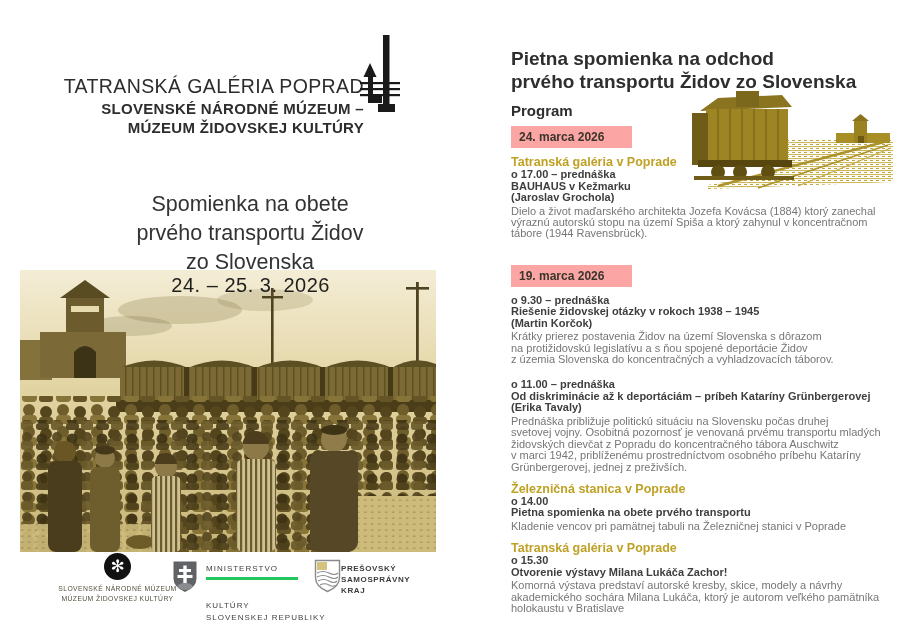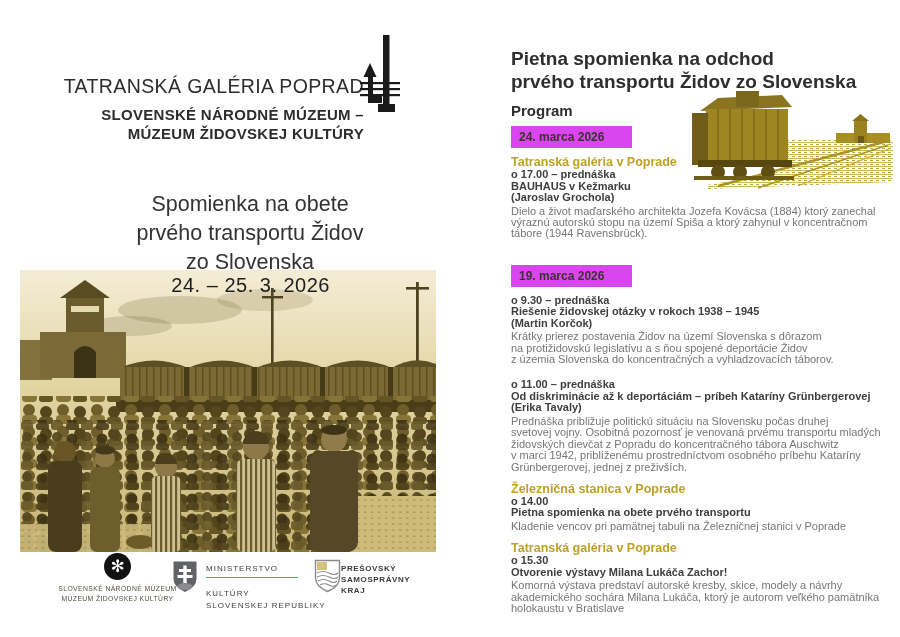--- a/index.html
+++ b/index.html
@@ -6,48 +6,48 @@
   body{
     width:900px;height:637px;position:relative;background:#ffffff;
     font-family:"Liberation Sans","DejaVu Sans",sans-serif;
     color:#3c3c3c;overflow:hidden;
   }
   .abs{position:absolute;}
   .preline{white-space:pre-line;}
 
   
   .org-block{left:58px;top:74px;width:306px;text-align:right;color:#2d2d2d;}
-  .org-title{font-size:19.5px;font-weight:400;letter-spacing:.4px;line-height:24px;margin-bottom:7px;}
+  .org-title{font-size:19.5px;font-weight:400;letter-spacing:.4px;line-height:24px;margin-bottom:1px;}
   .org-sub{font-size:15px;font-weight:700;letter-spacing:.3px;line-height:19px;}
   .tgp-logo{left:357px;top:30px;}
 
   .event-title{left:100px;top:190px;width:300px;text-align:center;
     font-size:21.5px;line-height:29px;color:#333;}
 
   .photo-wrap{left:20px;top:270px;width:344px;height:282px;}
   .photo-wrap svg{display:block;}
   .photo-date{position:absolute;top:4px;right:34px;font-size:20px;color:#1e1e1e;letter-spacing:.5px;}
 
   
   .partner{top:553px;}
   .partner-snm{left:40px;width:155px;text-align:center;}
   .snm-circle{width:27px;height:27px;border-radius:50%;background:#111;color:#fff;
     display:flex;align-items:center;justify-content:center;font-size:17px;line-height:27px;margin:0 auto 4px auto;}
   .snm-lines{font-size:6.8px;letter-spacing:.4px;color:#55503e;line-height:9.5px;}
   .partner-min{left:172px;display:flex;gap:8px;top:560px;}
   .min-text{font-size:8px;letter-spacing:1px;color:#3f3f3f;line-height:12px;padding-top:3px;}
-  .min-line1{border-bottom:1px solid #22c55e;padding-bottom:2px;margin-bottom:10px;width:92px;}
+  .min-line1{border-bottom:3px solid #22c55e;padding-bottom:2px;margin-bottom:20px;width:92px;}
   .partner-psk{left:314px;display:flex;gap:0;top:559px;}
   .psk-text{font-size:8px;font-weight:700;letter-spacing:.6px;color:#3c3c3c;line-height:11px;padding-top:4px;}
 
   
   .right-col{left:511px;top:47px;width:400px;}
   .r-title{font-size:19px;font-weight:700;line-height:23px;color:#2e2e2e;}
   .r-program{font-size:15px;font-weight:700;color:#2e2e2e;margin-top:9px;}
-  .date-band{display:inline-block;background:#d946ef;color:#39352a;
+  .date-band{display:inline-block;background:#fca5a5;color:#39352a;
     font-size:12px;font-weight:700;padding:4px 28px 4px 8px;margin-top:7px;}
   .venue{font-size:12.5px;font-weight:700;color:#bfa125;margin-top:8px;line-height:13px;}
   .pline{font-size:11px;font-weight:700;color:#3e3e3e;line-height:11.5px;}
   .pdesc{font-size:11px;font-weight:400;color:#767676;line-height:11.4px;margin-top:2px;}
   .nowrap{white-space:nowrap;}
   .mt14{margin-top:14px;}
   .mt18{margin-top:18px;}
   .mt8{margin-top:8px;}
 
   .train-art{left:688px;top:90px;}

